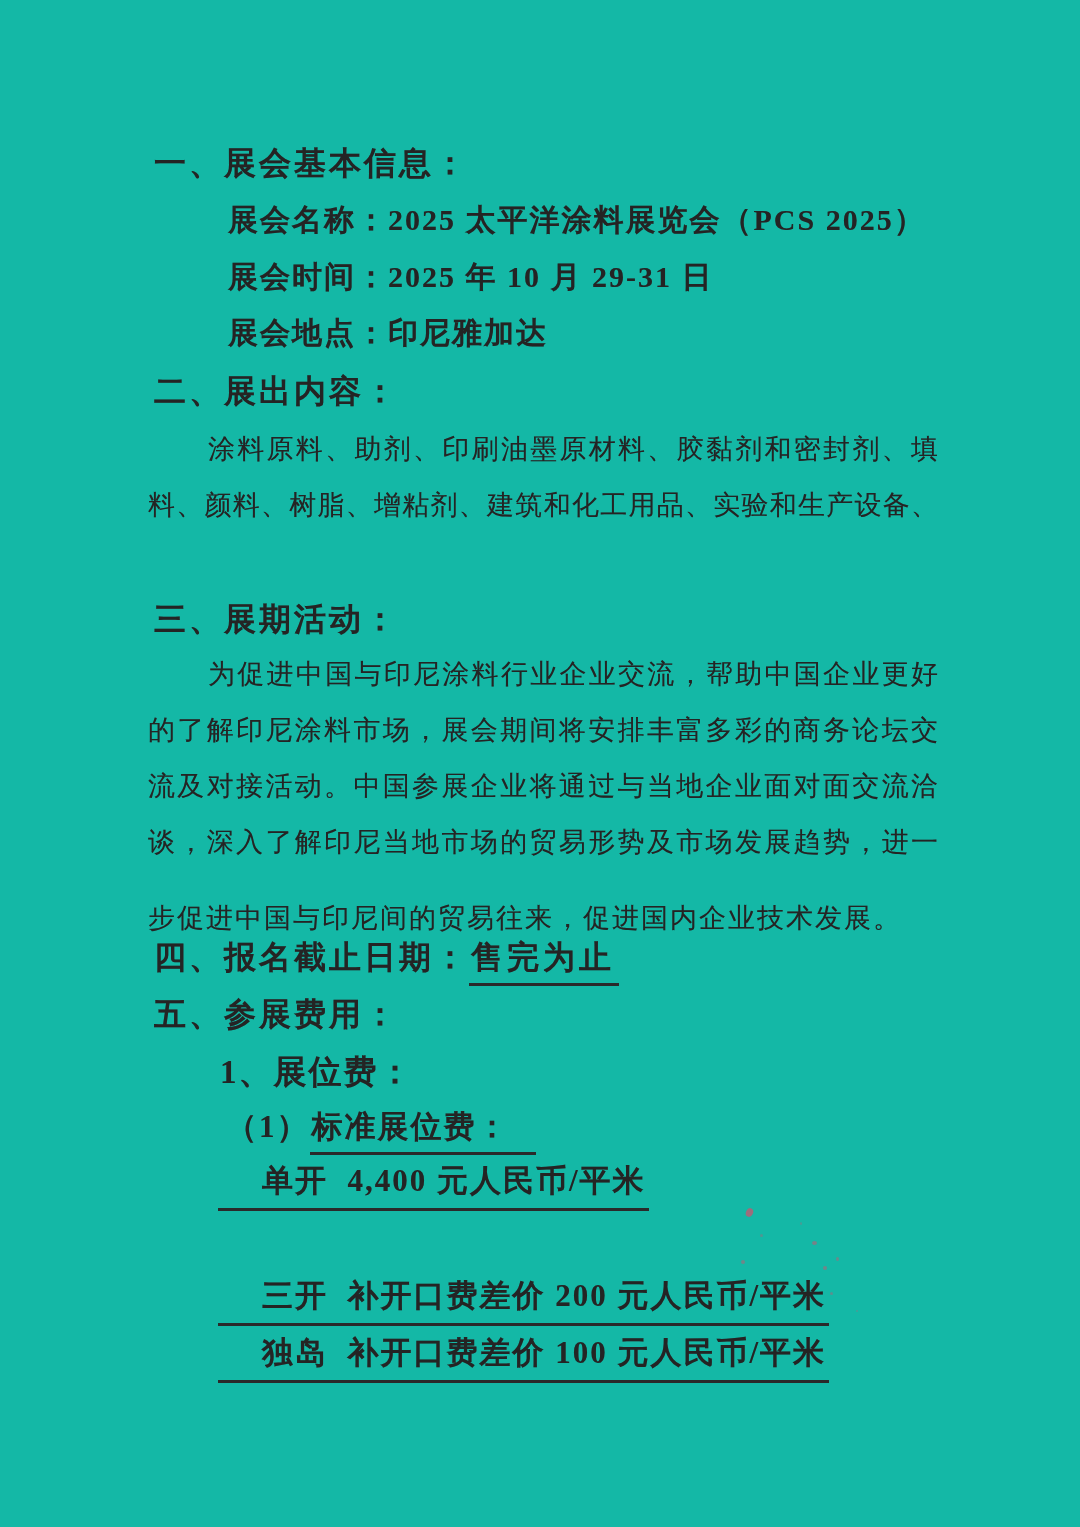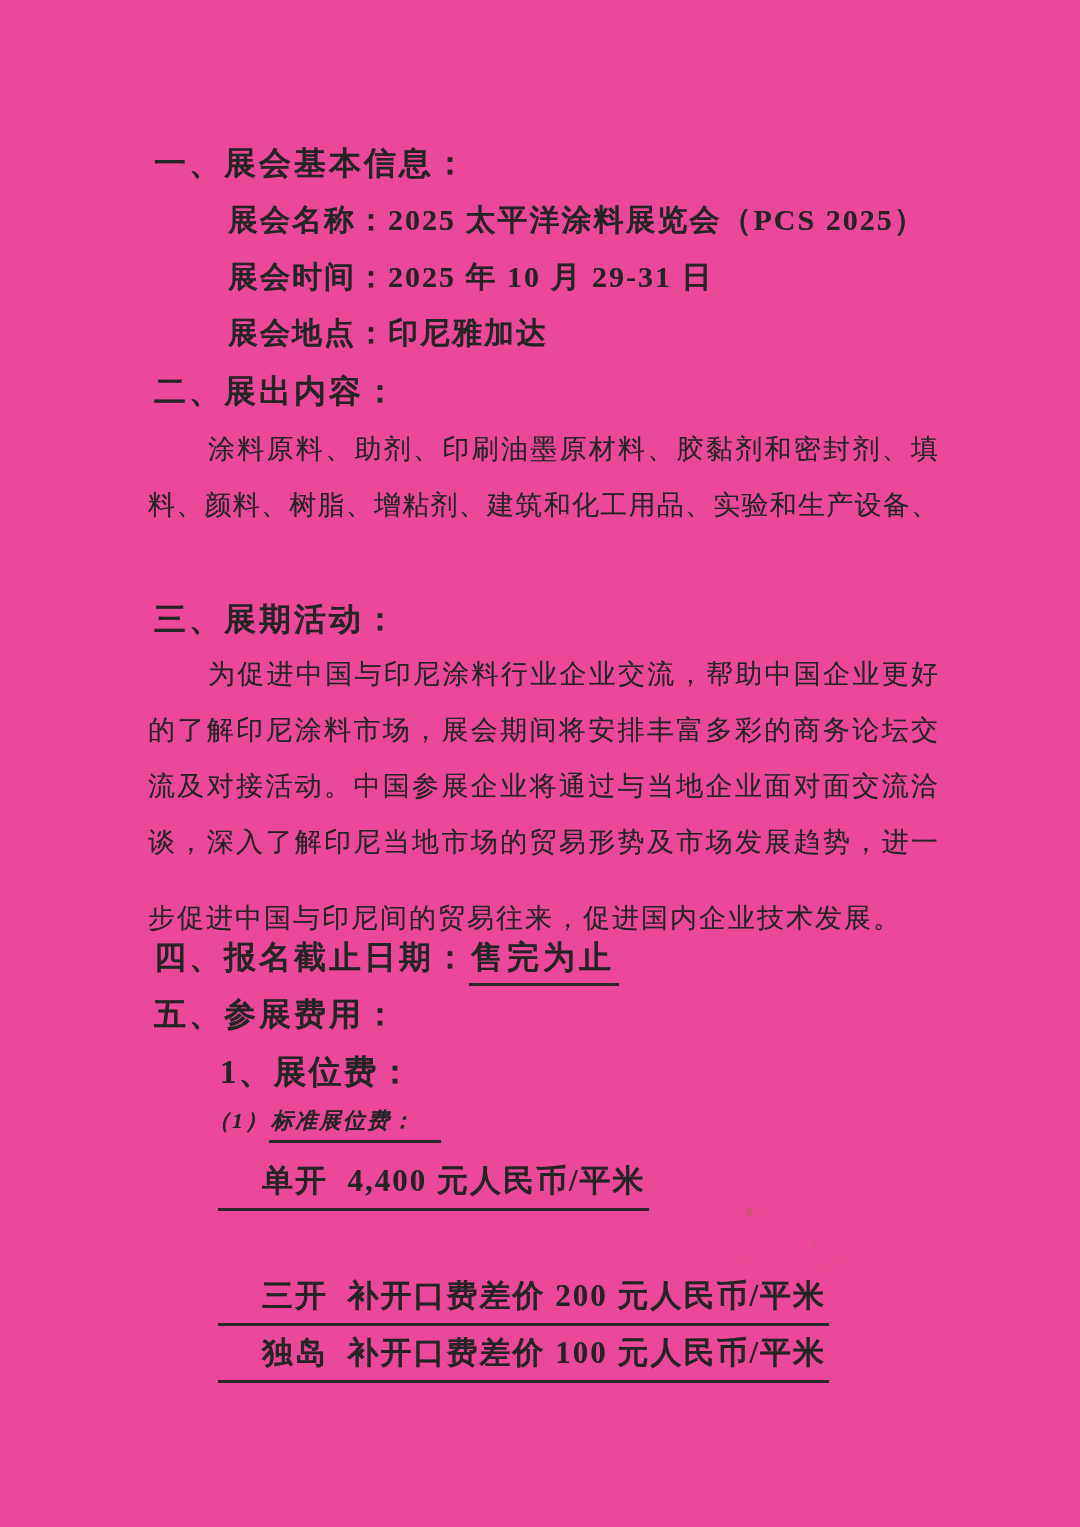--- a/index.html
+++ b/index.html
@@ -1,20 +1,20 @@
 <!DOCTYPE html>
 <html><head>
 <meta charset="utf-8">
 <style>
   html,body{margin:0;padding:0;background:#e8e8e8;}
   .page{
     position:relative;
     width:1080px;height:1527px;
     margin:0 auto;
-    background:#ec4899;
+    background:#14b8a6;
     overflow:hidden;
     font-family:"Liberation Serif","DejaVu Serif",serif;
     color:#242424;
   }
   .line{
     position:absolute;
     left:154px;
     white-space:nowrap;
     color:#242424;
     text-shadow:0 0 0.5px rgba(60,60,60,.45);
@@ -54,25 +54,24 @@
   }
   
   .subnum{
     left:220px;
     font-size:33px;
     font-weight:bold;
     letter-spacing:2px;
   }
   
   .stdline{
-    left:208px;
-    font-size:22px;
+    left:226px;
+    font-size:31px;
     font-weight:bold;
     letter-spacing:2px;
-    font-style:italic;
   }
   .stdline .u{
     display:inline-block;
     border-bottom:3px solid #2a2a2a;
     padding:0 26px 4px 2px;
   }
   
   .fee{
     left:218px;
     font-size:31px;

